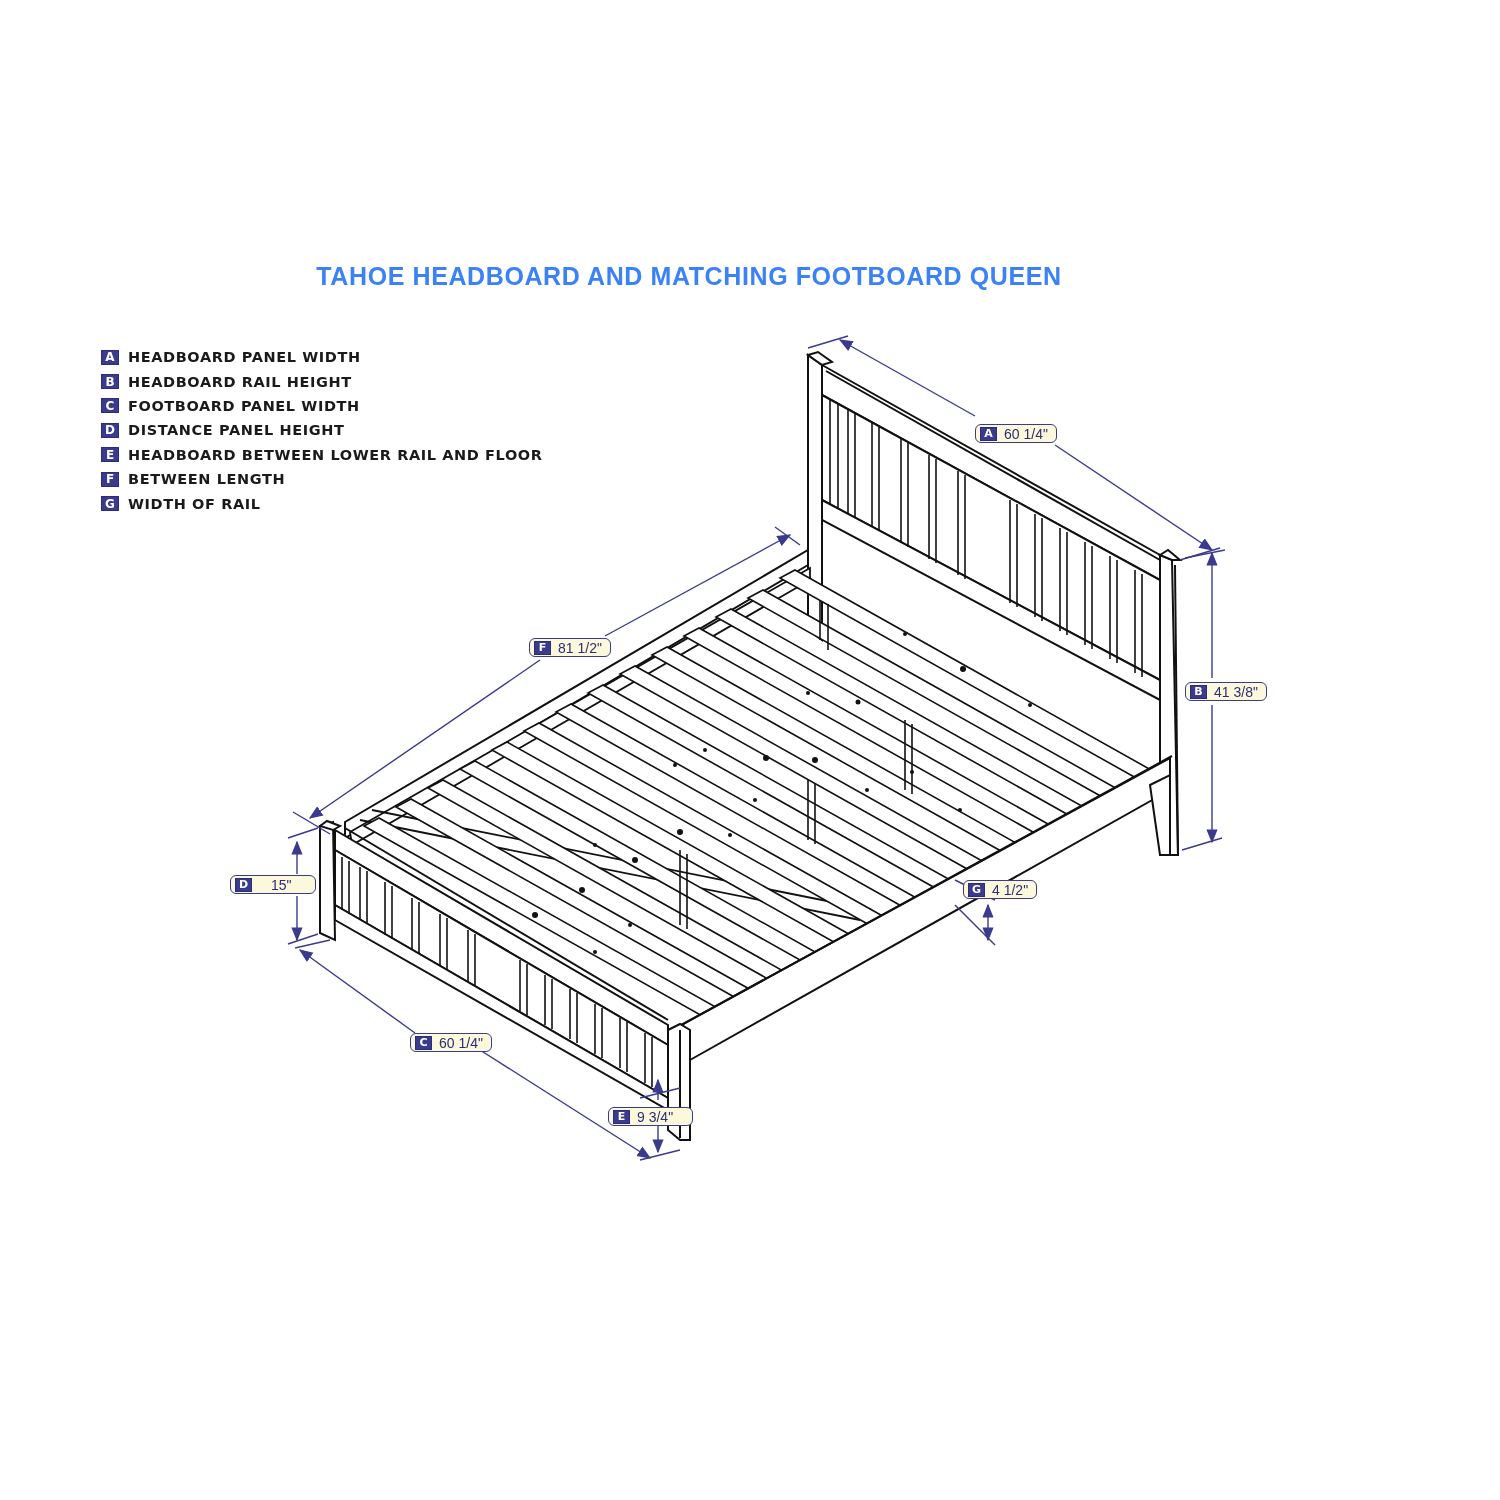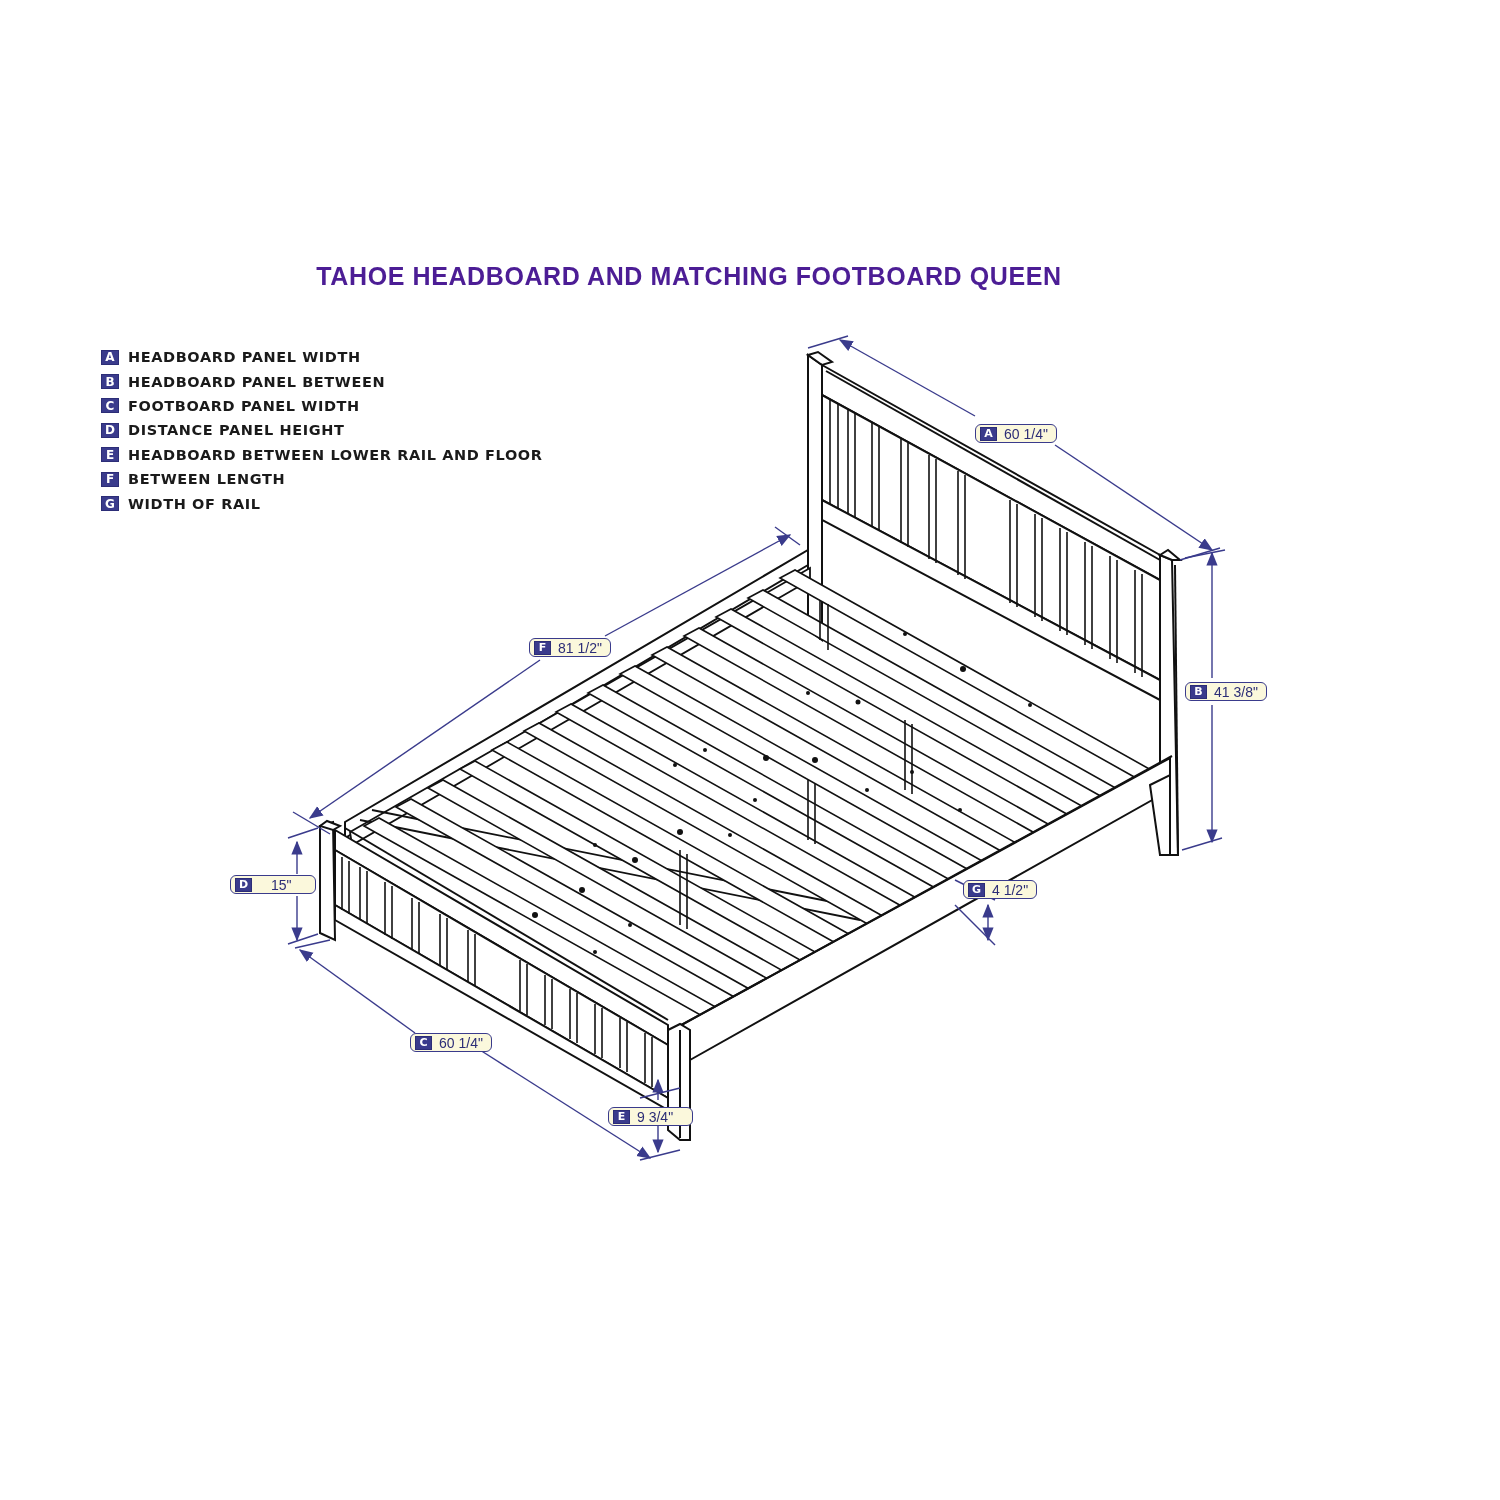--- a/index.html
+++ b/index.html
@@ -1,20 +1,20 @@
 <!DOCTYPE html>
 <html><head>
 <meta charset="utf-8">
 <style>
   html, body { margin:0; padding:0; background:#ffffff; }
   body { width:1500px; height:1500px; position:relative; overflow:hidden;
          font-family: "Liberation Sans", sans-serif; }
   .title { position:absolute; left:0; width:1378px; top:262px; text-align:center;
            font-family: "Liberation Sans", sans-serif; font-weight:bold;
-           font-size:25px; letter-spacing:0.6px; color:#4c1d95; }
+           font-size:25px; letter-spacing:0.6px; color:#3b82f6; }
   .legend { position:absolute; left:101px; top:345px; }
   .legend-item { display:flex; align-items:center; height:24.4px; }
   .badge { width:18px; height:15px; background:#3a3b8c; color:#ffffff;
            font-family: "DejaVu Sans", sans-serif; font-weight:bold; font-size:12px;
            display:flex; align-items:center; justify-content:center; margin-right:9px;
            box-sizing:border-box; border:1px solid #2c2d77; }
   .legend-text { font-family: "DejaVu Sans", sans-serif; font-weight:bold; font-size:14.5px;
                  color:#1a1a1a; letter-spacing:0.6px; }
   svg.drawing { position:absolute; left:0; top:0; }
   .dim { position:absolute; display:flex; align-items:center; height:19px;
@@ -28,21 +28,21 @@
 
 <div class="title">TAHOE HEADBOARD AND MATCHING FOOTBOARD QUEEN</div>
 
 <div class="legend">
   <div class="legend-item">
     <span class="badge">A</span>
     <span class="legend-text">HEADBOARD PANEL WIDTH</span>
   </div>
   <div class="legend-item">
     <span class="badge">B</span>
-    <span class="legend-text">HEADBOARD PANEL BETWEEN</span>
+    <span class="legend-text">HEADBOARD RAIL HEIGHT</span>
   </div>
   <div class="legend-item">
     <span class="badge">C</span>
     <span class="legend-text">FOOTBOARD PANEL WIDTH</span>
   </div>
   <div class="legend-item">
     <span class="badge">D</span>
     <span class="legend-text">DISTANCE PANEL HEIGHT</span>
   </div>
   <div class="legend-item">

